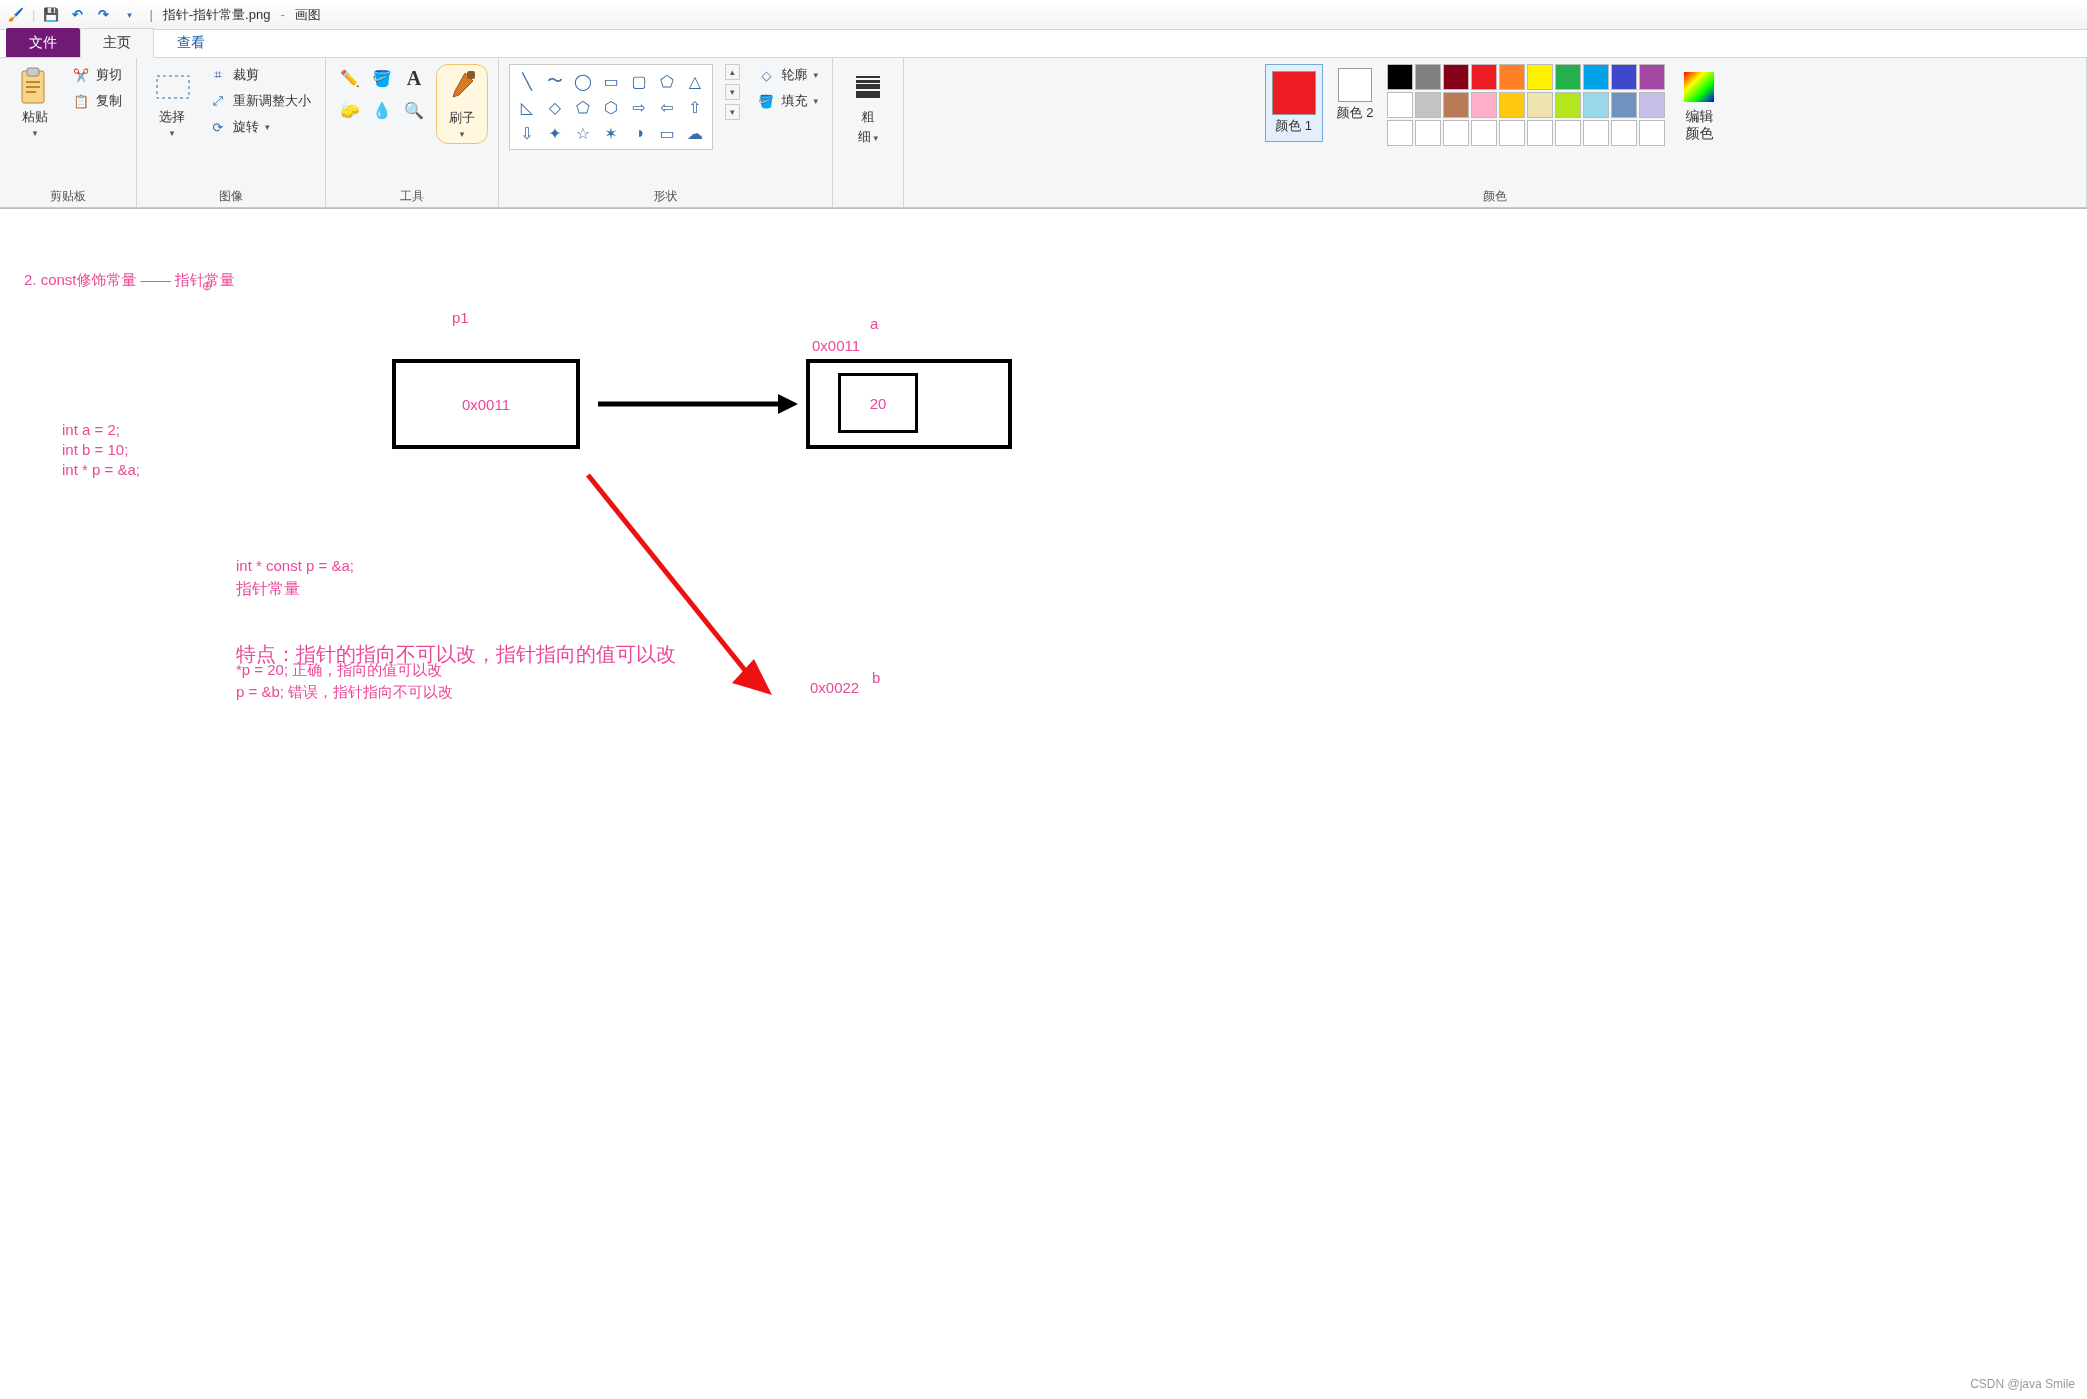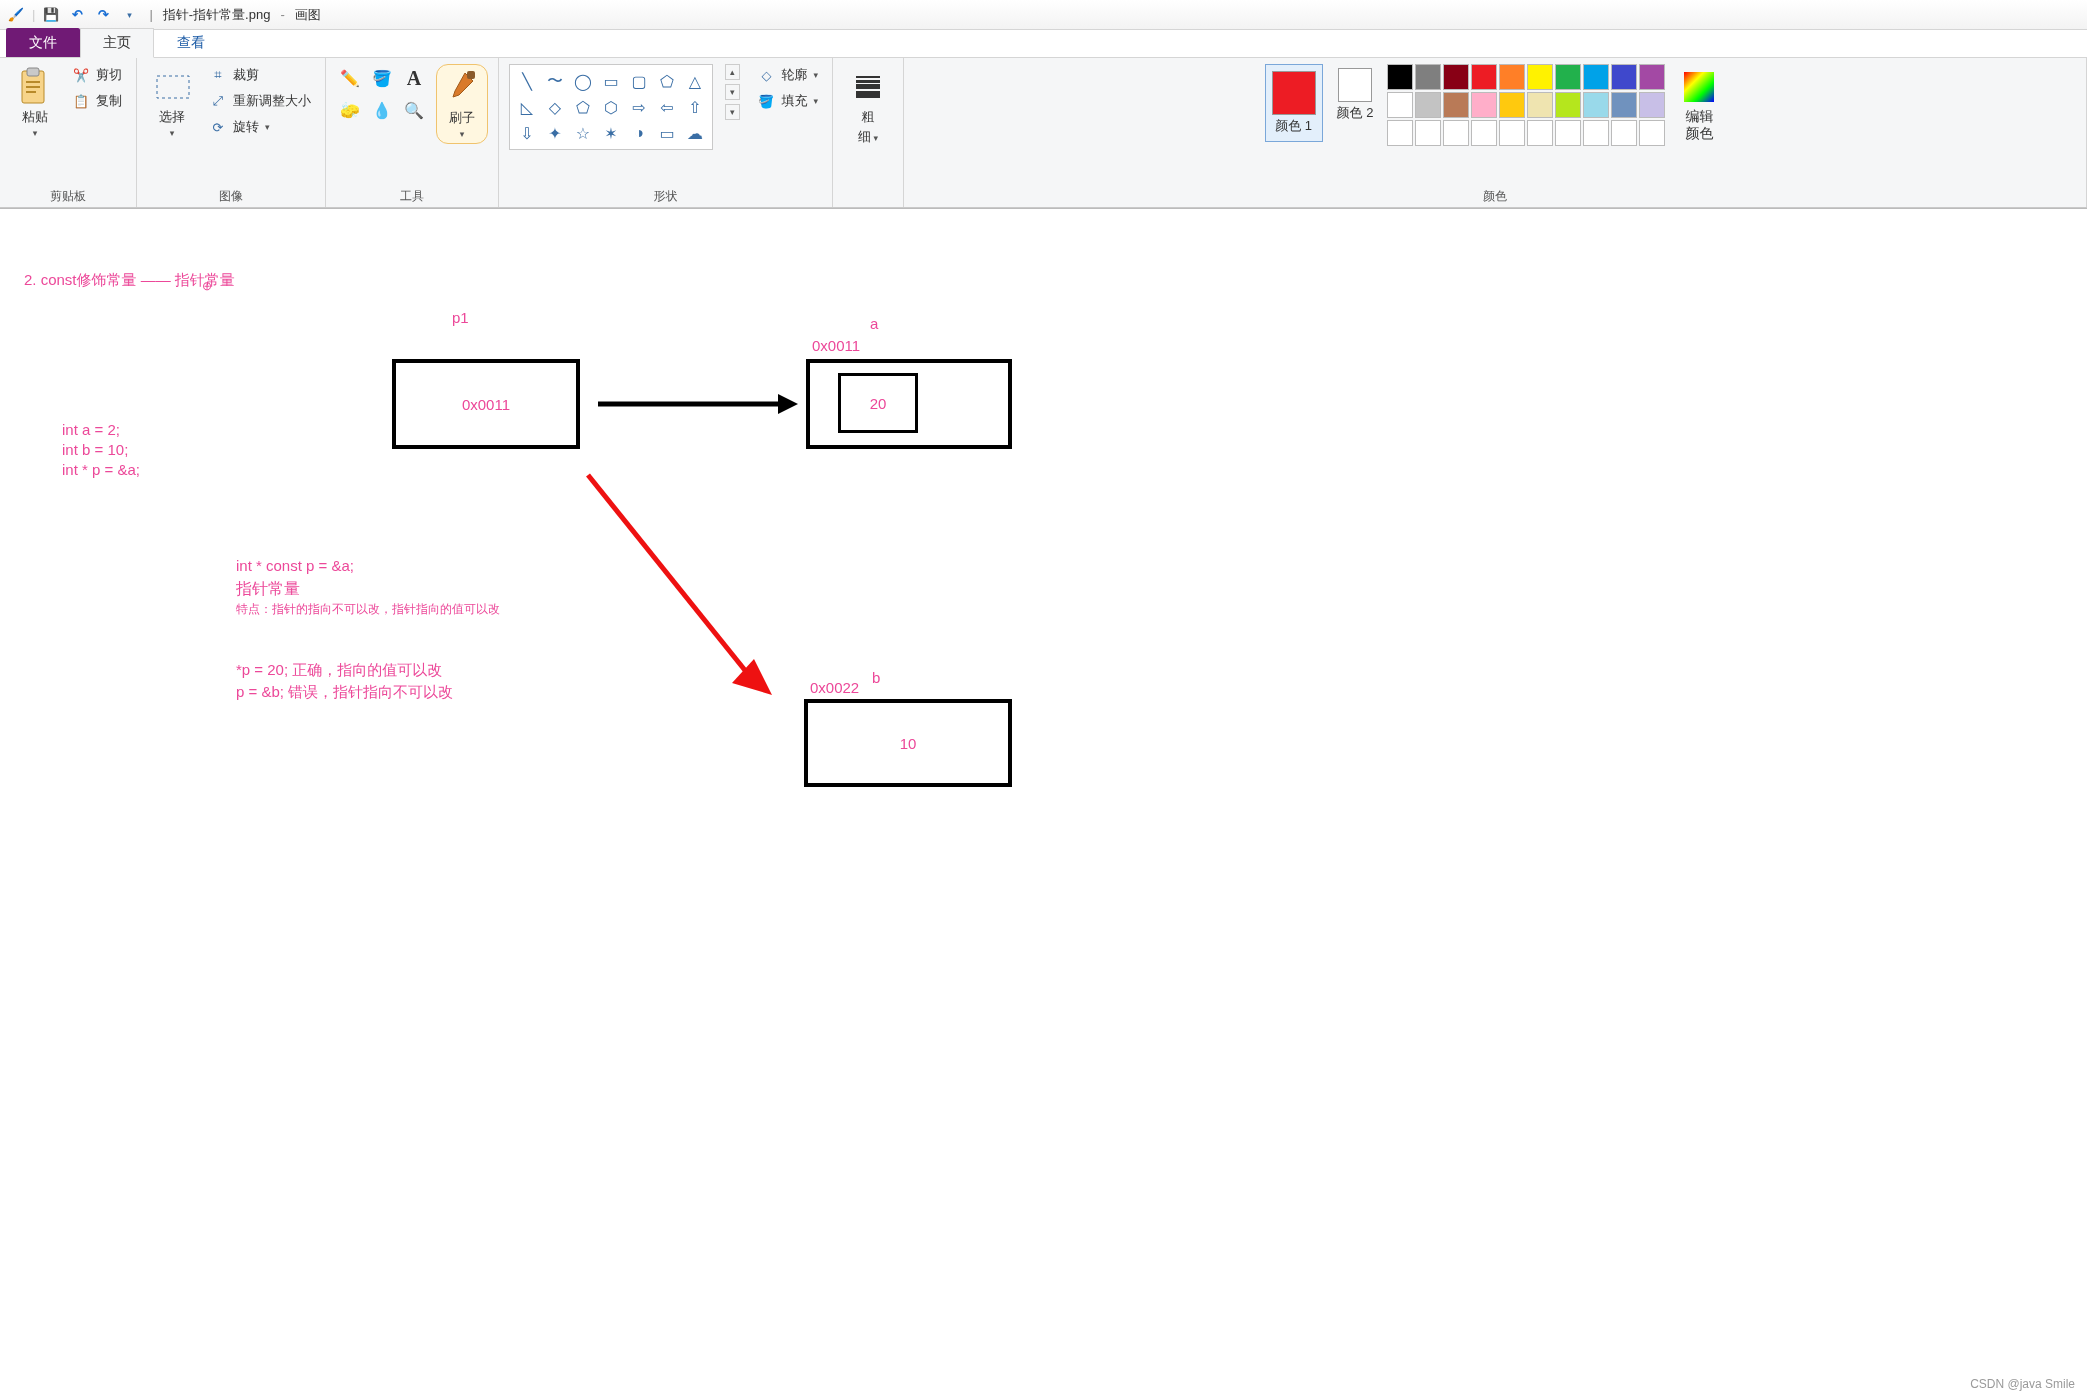--- a/index.html
+++ b/index.html
@@ -337,25 +337,22 @@
       <line x1="6" y1="6" x2="170" y2="210" stroke="#e11" stroke-width="5"></line>
       <polygon points="172,190 190,226 150,214" fill="#e11"></polygon>
     </svg>
 
     <div class="txt" style="top:212px;left:62px;">int a = 2;</div>
     <div class="txt" style="top:232px;left:62px;">int b = 10;</div>
     <div class="txt" style="top:252px;left:62px;">int * p = &amp;a;</div>
 
     <div class="txt" style="top:348px;left:236px;">int * const p = &amp;a;</div>
     <div class="txt" style="top:370px;left:236px;font-size:16px">指针常量</div>
-    <div class="txt" style="top:392px;left:236px;font-size:12px">特点：指针的指向不可以改，指针指向的值可以改</div>
+    <div class="txt" style="top:432px;left:236px;font-size:20px">特点：指针的指向不可以改，指针指向的值可以改</div>
     <div class="txt" style="top:452px;left:236px;">*p = 20;   正确，指向的值可以改</div>
     <div class="txt" style="top:474px;left:236px;">p = &amp;b;    错误，指针指向不可以改</div>
 
     <div class="txt" style="top:460px;left:872px;">b</div>
     <div class="txt" style="top:470px;left:810px;">0x0022</div>
-    <div class="box" style="top:490px;left:804px;width:208px;height:88px;">
-      <span>10</span>
-    </div>
   </div>
 </div>
 
 <div class="watermark">CSDN @java Smile</div>
 
 </body></html>

